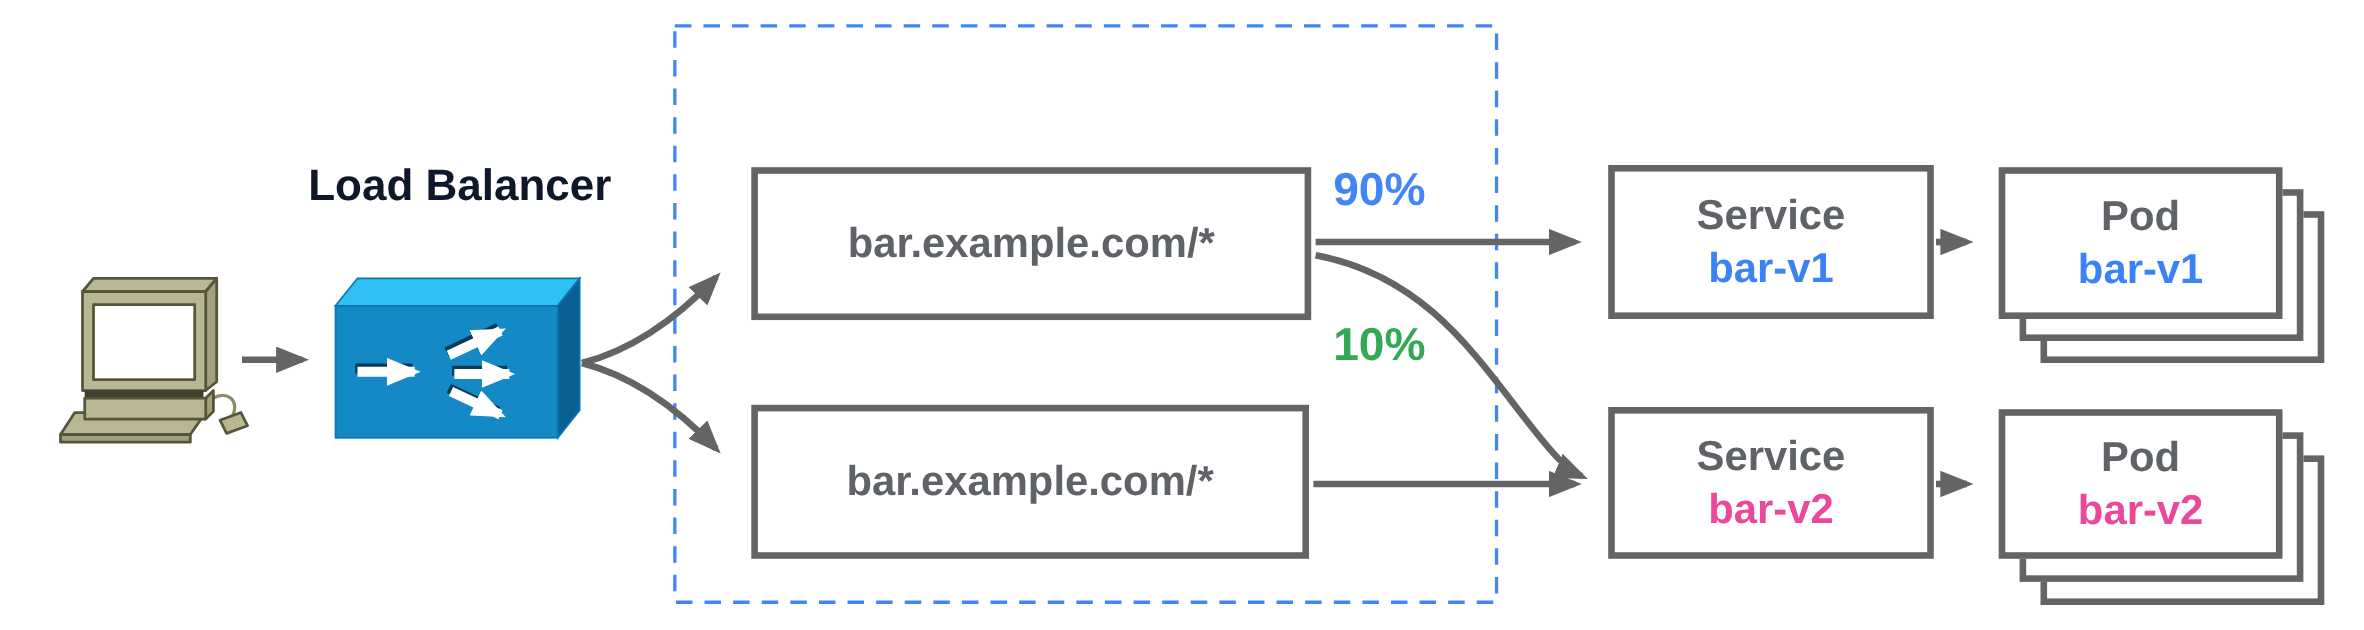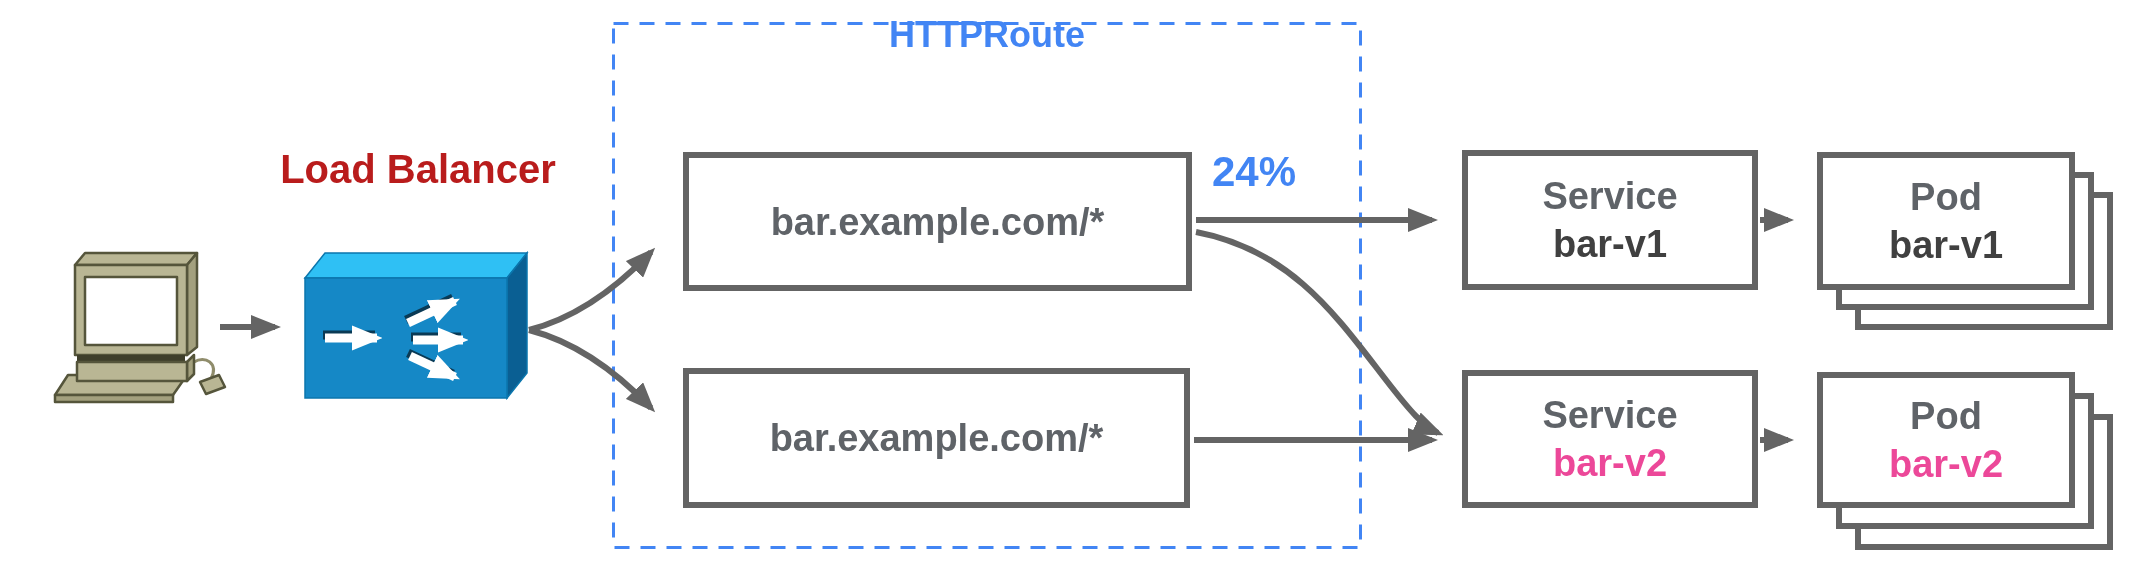--- a/index.html
+++ b/index.html
@@ -1,21 +1,21 @@
 <!DOCTYPE html>
 <html><head>
 <meta charset="utf-8">
 <style>
   html,body{margin:0;padding:0;background:#ffffff;}
   .stage{
     position:relative;width:2149px;height:573px;background:#ffffff;
     font-family:"Liberation Sans",sans-serif;overflow:hidden;
   }
   .underlay{position:absolute;left:0;top:0;}
-  .label{position:absolute;font-weight:bold;color:#b91c1c;}
+  .label{position:absolute;font-weight:bold;color:#0f172a;}
   .lb-label{left:258px;top:147px;width:320px;text-align:center;font-size:40px;}
   .route-title{
     position:absolute;left:613px;top:16px;width:748px;text-align:center;
     font-size:36px;line-height:37px;font-weight:bold;color:#4285f4;
   }
   .node{
     position:absolute;box-sizing:border-box;background:#ffffff;
     border:6px solid #646464;display:flex;flex-direction:column;
     align-items:center;justify-content:center;text-align:center;
     font-weight:bold;font-size:38px;line-height:46px;color:#5f6368;
@@ -29,21 +29,21 @@
   .sheet{
     position:absolute;box-sizing:border-box;background:#ffffff;
     border:6px solid #646464;
   }
   .pct{
     position:absolute;width:110px;text-align:center;
     font-weight:bold;font-size:42px;
   }
   .pct-90{left:1199px;top:148px;color:#4285f4;}
   .pct-10{left:1199px;top:289px;color:#34a853;}
-  .name-blue{color:#404040;}
+  .name-blue{color:#3b82f6;}
   .name-green{color:#ec4899;}
 </style>
 </head>
 <body>
 
 <div class="stage">
 
   <svg class="underlay" width="2149" height="573" viewBox="0 0 2149 573">
     <defs>
       <marker id="ahGray" markerWidth="5" markerHeight="4" refX="4" refY="2" orient="auto" markerUnits="strokeWidth">
@@ -99,32 +99,32 @@
 
     <line x1="1194" y1="440" x2="1432" y2="440" stroke="#646464" stroke-width="6" marker-end="url(#ahGray)"></line>
 
     <line x1="1760" y1="220" x2="1788" y2="220" stroke="#646464" stroke-width="6" marker-end="url(#ahGray)"></line>
     <line x1="1760" y1="440" x2="1788" y2="440" stroke="#646464" stroke-width="6" marker-end="url(#ahGray)"></line>
   </svg>
 
   <div class="label lb-label">Load Balancer</div>
 
   <div class="route-title">
-    <div>HTTPRoute</div>
   </div>
 
   <div class="node rule-box1">
     <div>bar.example.com/*</div>
   </div>
 
   <div class="node rule-box2">
     <div>bar.example.com/*</div>
   </div>
 
-  <div class="pct pct-90">24%</div>
+  <div class="pct pct-90">90%</div>
+  <div class="pct pct-10">10%</div>
 
   <div class="node svc-box1">
     <div>Service</div>
     <div class="name-blue">bar-v1</div>
   </div>
 
   <div class="node svc-box2">
     <div>Service</div>
     <div class="name-green">bar-v2</div>
   </div>

